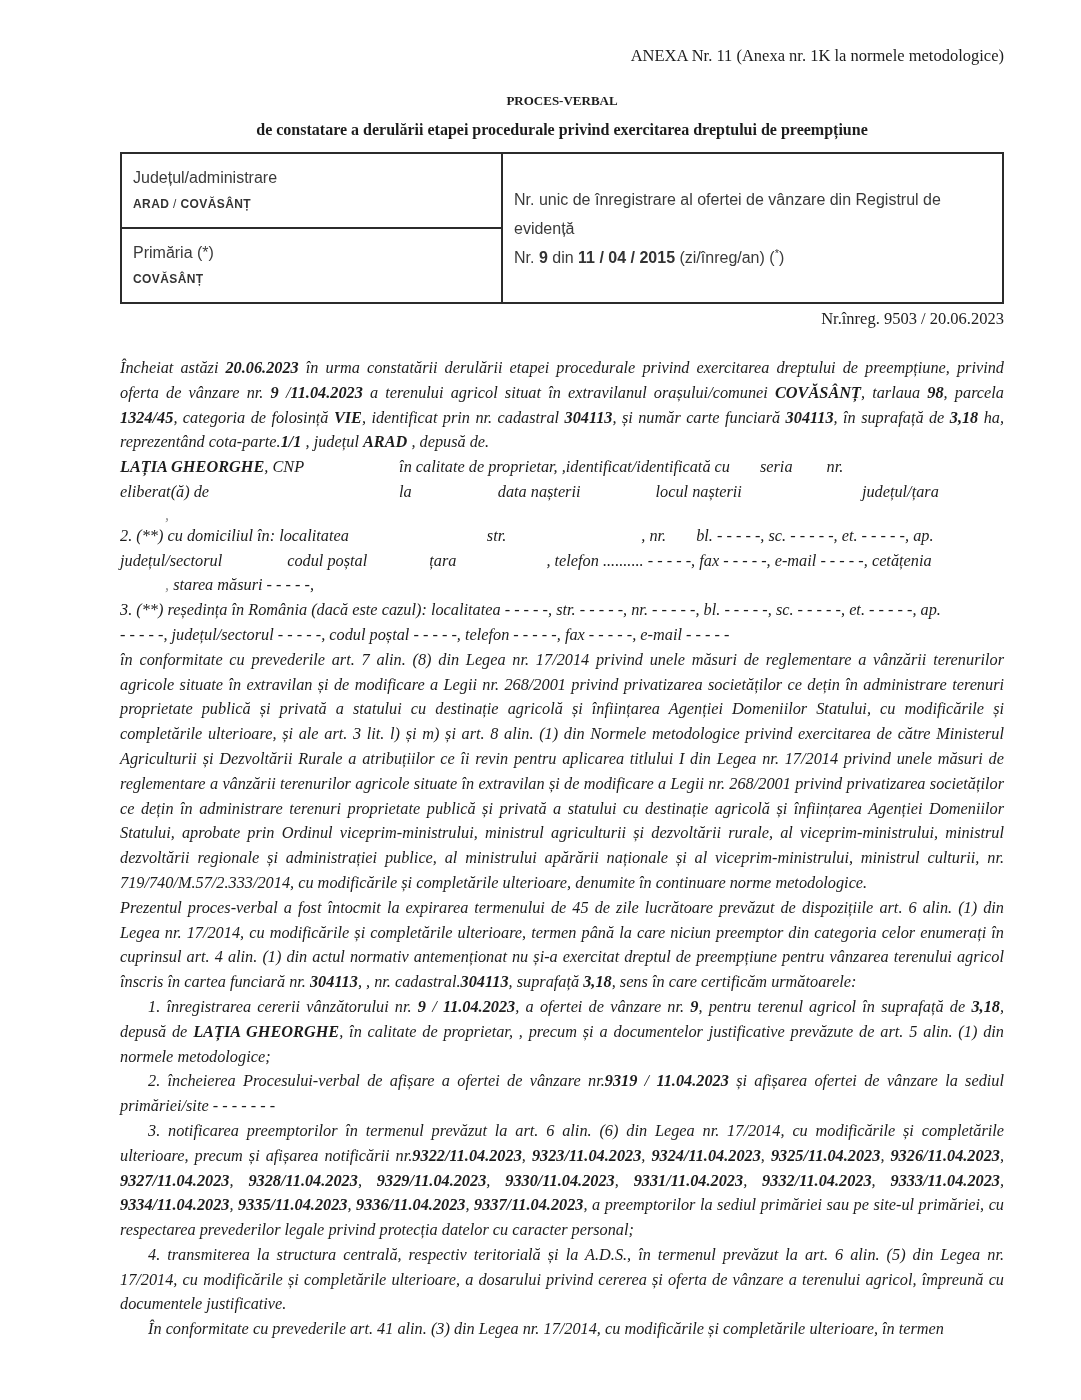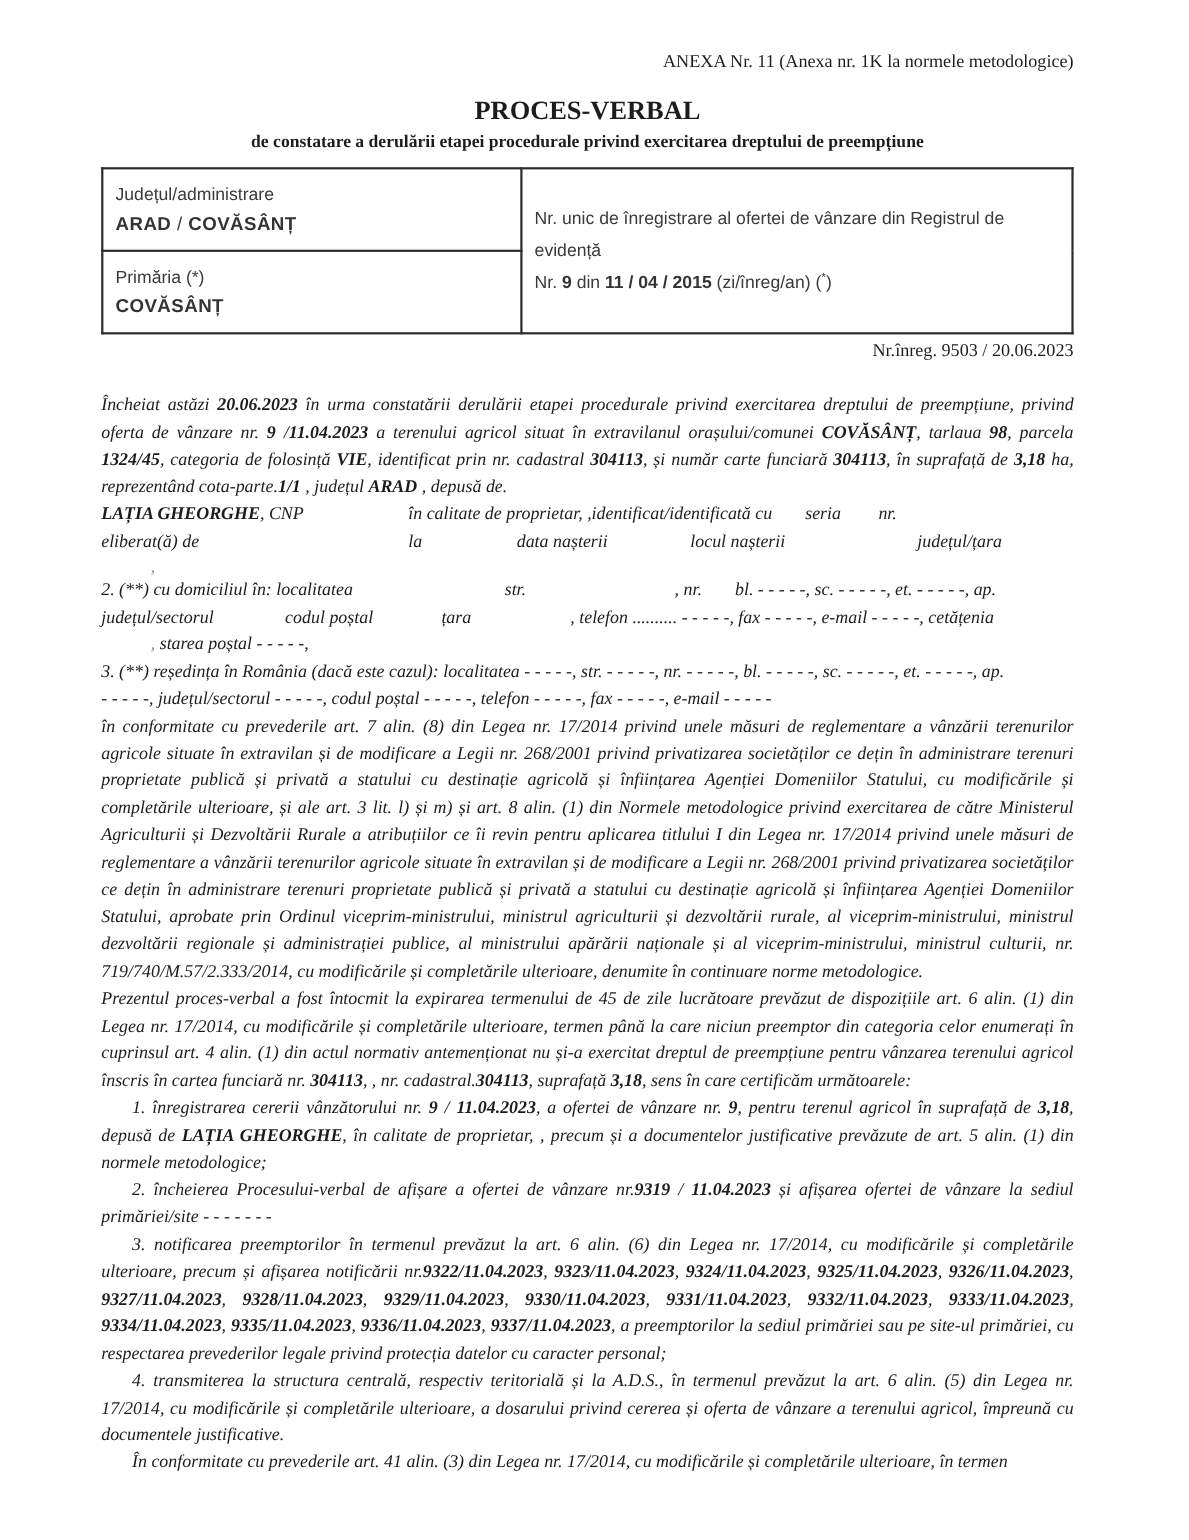--- a/index.html
+++ b/index.html
@@ -4,33 +4,33 @@
 <style>
   html,body { margin:0; padding:0; background:#ffffff; }
   .page {
     position:relative;
     width:1081px; height:1400px;
     background:#ffffff;
     overflow:hidden;
     font-family:"Liberation Serif", serif;
     color:#1c1c1c;
   }
-  .content { margin-left:92px; width:884px; }
+  .content { margin-left:120px; width:884px; }
 
   .annex-note {
     padding-top:46px;
     text-align:right;
     font-size:16.5px;
     line-height:20px;
   }
   .doc-title {
     margin-top:24px;
     text-align:center;
     font-weight:bold;
-    font-size:24px;
+    font-size:13px;
     line-height:22px;
   }
   .doc-subtitle {
     margin-top:7px;
     text-align:center;
     font-weight:bold;
     font-size:16px;
     line-height:21px;
   }
 
@@ -43,21 +43,21 @@
     font-size:16px;
   }
   table.info-table td {
     border:2px solid #2b2b2b;
     vertical-align:middle;
     padding:6px 11px;
   }
   td.cell-left { width:357px; height:61px; }
   td.cell-right { line-height:29px; }
   .cell-label { line-height:26px; }
-  .cell-value { line-height:26px; font-size:17px; letter-spacing:0.4px; }
+  .cell-value { line-height:26px; font-size:12px; letter-spacing:0.4px; }
   .cell-value b, td.cell-right b { font-weight:bold; color:#333; }
 
   .reg-note {
     margin-top:5px;
     text-align:right;
     font-size:16.5px;
     line-height:20px;
   }
 
   .doc-body { margin-top:27px; font-size:16.3px; line-height:24.8px;font-style:italic; }
@@ -104,21 +104,21 @@
 
     <div class="reg-note">Nr.înreg. 9503 / 20.06.2023</div>
 
     <div class="doc-body">
         <p class="para prose"><span>Încheiat astăzi </span><b>20.06.2023</b><span> în urma constatării derulării etapei procedurale privind exercitarea dreptului de preempțiune, privind oferta de vânzare nr. </span><b>9</b><span> /</span><b>11.04.2023</b><span> a terenului agricol situat în extravilanul orașului/comunei </span><b>COVĂSÂNȚ</b><span>, tarlaua </span><b>98</b><span>, parcela </span><b>1324/45</b><span>, categoria de folosință </span><b>VIE</b><span>, identificat prin nr. cadastral </span><b>304113</b><span>, și număr carte funciară </span><b>304113</b><span>, în suprafață de </span><b>3,18</b><span> ha, reprezentând cota-parte.</span><b>1/1</b><span> , județul </span><b>ARAD</b><span> , depusă de.</span></p>
         <p class="para form-line"><b>LAȚIA GHEORGHE</b><span>, CNP</span><span class="gap" style="width: 95px;"></span><span>în calitate de proprietar, ,identificat/identificată cu</span><span class="gap" style="width: 30px;"></span><span>seria</span><span class="gap" style="width: 34px;"></span><span>nr.</span></p>
         <p class="para form-line"><span>eliberat(ă) de</span><span class="gap" style="width: 190px;"></span><span>la</span><span class="gap" style="width: 86px;"></span><span>data nașterii</span><span class="gap" style="width: 75px;"></span><span>locul nașterii</span><span class="gap" style="width: 120px;"></span><span>județul/țara</span></p>
         <p class="para comma-line"><span class="gap" style="width: 45px;"></span><span class="faint">,</span></p>
         <p class="para form-line"><span>2. (**) cu domiciliul în: localitatea</span><span class="gap" style="width: 138px;"></span><span>str.</span><span class="gap" style="width: 135px;"></span><span>, nr.</span><span class="gap" style="width: 30px;"></span><span>bl. - - - - -, sc. - - - - -, et. - - - - -, ap.</span></p>
         <p class="para form-line"><span>județul/sectorul</span><span class="gap" style="width: 65px;"></span><span>codul poștal</span><span class="gap" style="width: 62px;"></span><span>țara</span><span class="gap" style="width: 90px;"></span><span>, telefon .......... - - - - -, fax - - - - -, e-mail - - - - -, cetățenia</span></p>
-        <p class="para form-line"><span class="gap" style="width: 45px;"></span><span class="faint">,</span><span> starea poștal - - - - -,</span></p>
+        <p class="para form-line"><span class="gap" style="width: 45px;"></span><span class="faint">,</span><span> starea măsuri - - - - -,</span></p>
         <p class="para form-line"><span>3. (**) reședința în România (dacă este cazul): localitatea - - - - -, str. - - - - -, nr. - - - - -, bl. - - - - -, sc. - - - - -, et. - - - - -, ap.</span></p>
         <p class="para form-line"><span>- - - - -, județul/sectorul - - - - -, codul poștal - - - - -, telefon - - - - -, fax - - - - -, e-mail - - - - -</span></p>
         <p class="para prose"><span>în conformitate cu prevederile art. 7 alin. (8) din Legea nr. 17/2014 privind unele măsuri de reglementare a vânzării terenurilor agricole situate în extravilan și de modificare a Legii nr. 268/2001 privind privatizarea societăților ce dețin în administrare terenuri proprietate publică și privată a statului cu destinație agricolă și înființarea Agenției Domeniilor Statului, cu modificările și completările ulterioare, și ale art. 3 lit. l) și m) și art. 8 alin. (1) din Normele metodologice privind exercitarea de către Ministerul Agriculturii și Dezvoltării Rurale a atribuțiilor ce îi revin pentru aplicarea titlului I din Legea nr. 17/2014 privind unele măsuri de reglementare a vânzării terenurilor agricole situate în extravilan și de modificare a Legii nr. 268/2001 privind privatizarea societăților ce dețin în administrare terenuri proprietate publică și privată a statului cu destinație agricolă și înființarea Agenției Domeniilor Statului, aprobate prin Ordinul viceprim-ministrului, ministrul agriculturii și dezvoltării rurale, al viceprim-ministrului, ministrul dezvoltării regionale și administrației publice, al ministrului apărării naționale și al viceprim-ministrului, ministrul culturii, nr. 719/740/M.57/2.333/2014, cu modificările și completările ulterioare, denumite în continuare norme metodologice.</span></p>
         <p class="para prose"><span>Prezentul proces-verbal a fost întocmit la expirarea termenului de 45 de zile lucrătoare prevăzut de dispozițiile art. 6 alin. (1) din Legea nr. 17/2014, cu modificările și completările ulterioare, termen până la care niciun preemptor din categoria celor enumerați în cuprinsul art. 4 alin. (1) din actul normativ antemenționat nu și-a exercitat dreptul de preempțiune pentru vânzarea terenului agricol înscris în cartea funciară nr. </span><b>304113</b><span>, , nr. cadastral.</span><b>304113</b><span>, suprafață </span><b>3,18</b><span>, sens în care certificăm următoarele:</span></p>
         <p class="para prose indent"><span>1. înregistrarea cererii vânzătorului nr. </span><b>9</b><span> / </span><b>11.04.2023</b><span>, a ofertei de vânzare nr. </span><b>9</b><span>, pentru terenul agricol în suprafață de </span><b>3,18</b><span>, depusă de </span><b>LAȚIA GHEORGHE</b><span>, în calitate de proprietar, , precum și a documentelor justificative prevăzute de art. 5 alin. (1) din normele metodologice;</span></p>
         <p class="para prose indent"><span>2. încheierea Procesului-verbal de afișare a ofertei de vânzare nr.</span><b>9319</b><span> / </span><b>11.04.2023</b><span> și afișarea ofertei de vânzare la sediul primăriei/site - - - - - - -</span></p>
         <p class="para prose indent"><span>3. notificarea preemptorilor în termenul prevăzut la art. 6 alin. (6) din Legea nr. 17/2014, cu modificările și completările ulterioare, precum și afișarea notificării nr.</span><b>9322/11.04.2023</b><span>, </span><b>9323/11.04.2023</b><span>, </span><b>9324/11.04.2023</b><span>, </span><b>9325/11.04.2023</b><span>, </span><b>9326/11.04.2023</b><span>, </span><b>9327/11.04.2023</b><span>, </span><b>9328/11.04.2023</b><span>, </span><b>9329/11.04.2023</b><span>, </span><b>9330/11.04.2023</b><span>, </span><b>9331/11.04.2023</b><span>, </span><b>9332/11.04.2023</b><span>, </span><b>9333/11.04.2023</b><span>, </span><b>9334/11.04.2023</b><span>, </span><b>9335/11.04.2023</b><span>, </span><b>9336/11.04.2023</b><span>, </span><b>9337/11.04.2023</b><span>, a preemptorilor la sediul primăriei sau pe site-ul primăriei, cu respectarea prevederilor legale privind protecția datelor cu caracter personal;</span></p>
         <p class="para prose indent"><span>4. transmiterea la structura centrală, respectiv teritorială și la A.D.S., în termenul prevăzut la art. 6 alin. (5) din Legea nr. 17/2014, cu modificările și completările ulterioare, a dosarului privind cererea și oferta de vânzare a terenului agricol, împreună cu documentele justificative.</span></p>
         <p class="para prose indent"><span>În conformitate cu prevederile art. 41 alin. (3) din Legea nr. 17/2014, cu modificările și completările ulterioare, în termen</span></p>
       </div>

